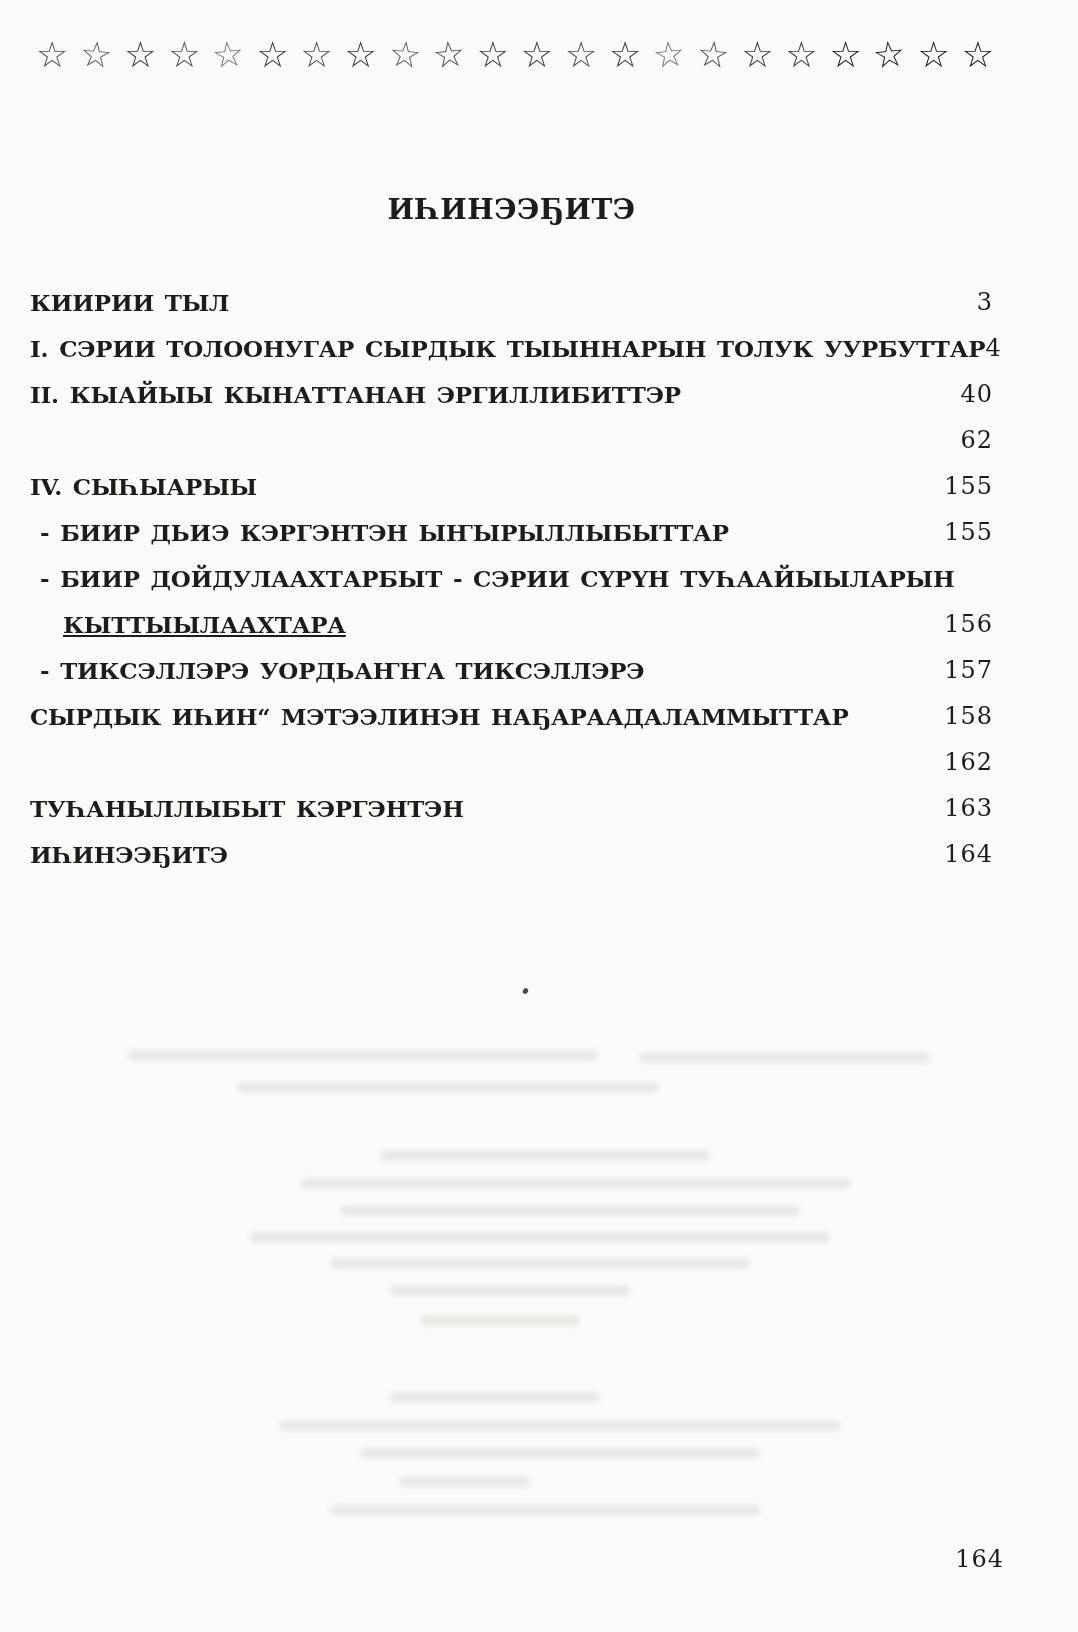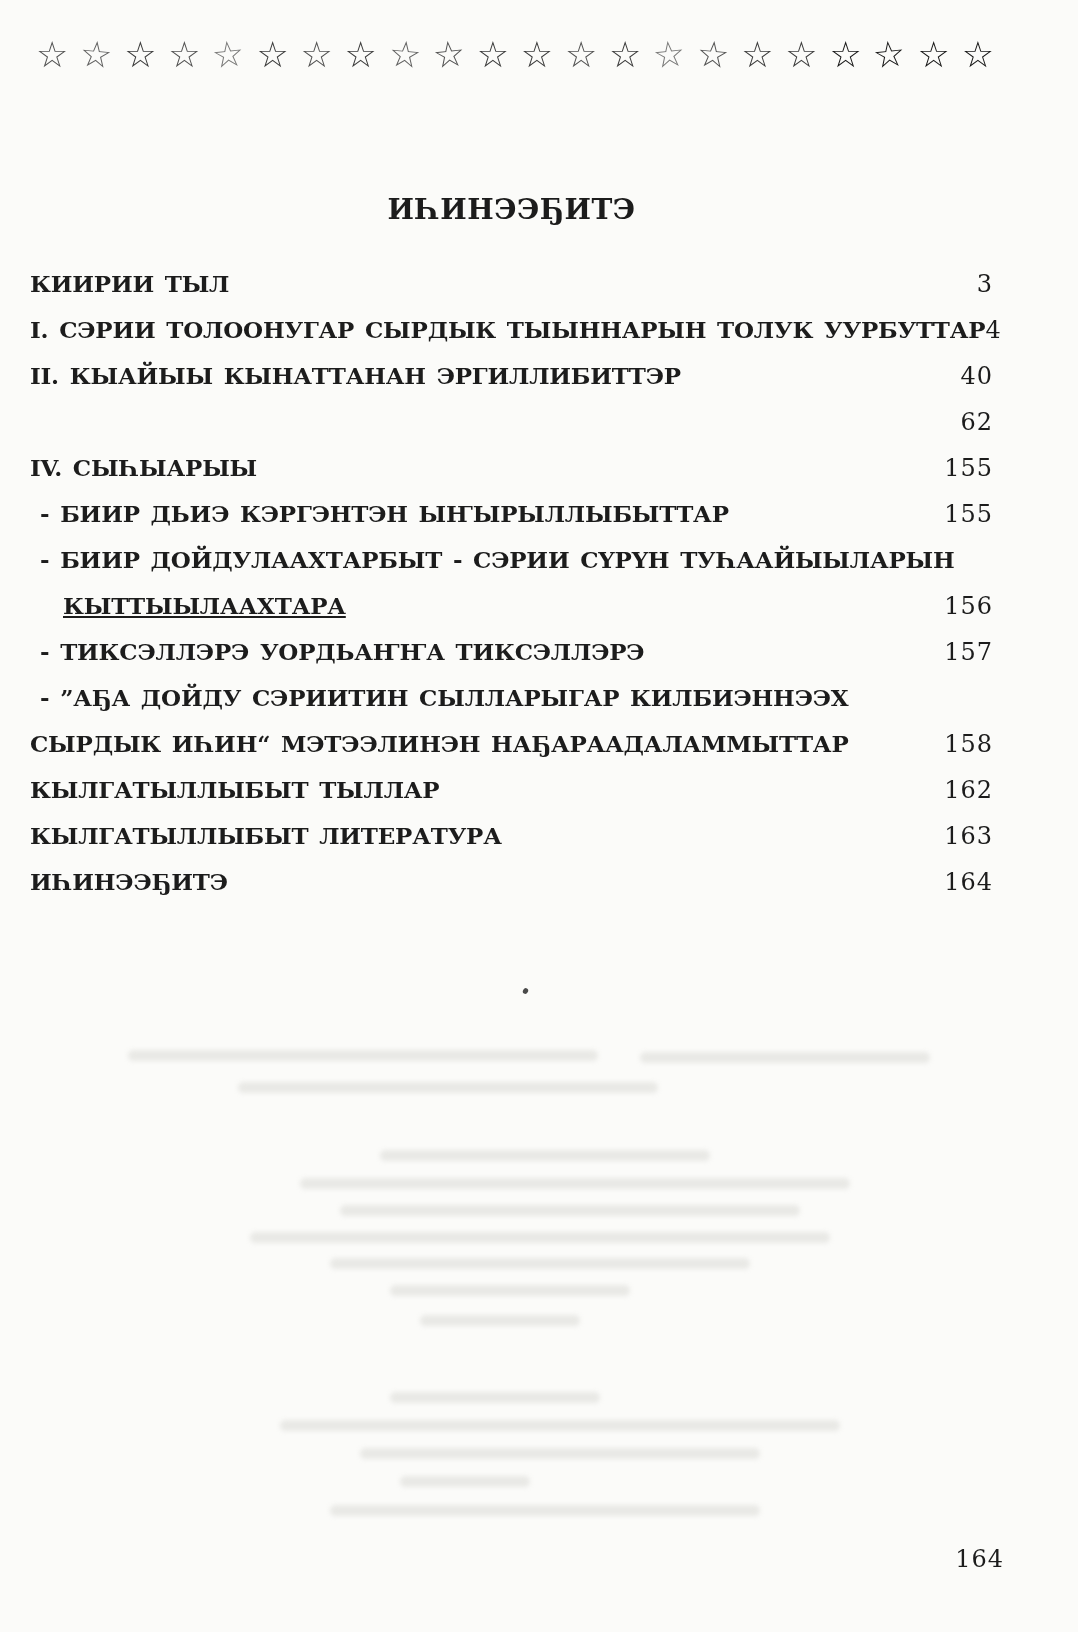--- a/index.html
+++ b/index.html
@@ -32,21 +32,21 @@
     text-align: center;
     font-size: 28px; font-weight: 700; letter-spacing: .5px;
   }
 
   
   .toc {
     position: absolute; top: 270px; left: 30px; width: 963px;
   }
   .toc-row {
     height: 46px;
-    display: flex; align-items: flex-start;
+    display: flex; align-items: flex-end;
   }
   .toc-row .label {
     font-size: 23px; font-weight: 700;
     letter-spacing: -0.2px; word-spacing: 3px;
     white-space: nowrap;
   }
   .toc-row .pnum {
     margin-left: auto;
     font-size: 24px; font-weight: 400;
     letter-spacing: 1px;
@@ -131,34 +131,29 @@
     <span class="pnum"></span>
   </div>
   <div class="toc-row cont">
     <span class="label">КЫТТЫЫЛААХТАРА</span>
     <span class="pnum">156</span>
   </div>
   <div class="toc-row dash">
     <span class="label">- ТИКСЭЛЛЭРЭ УОРДЬАҤҤА ТИКСЭЛЛЭРЭ</span>
     <span class="pnum">157</span>
   </div>
-  <div class="toc-row dash">
-    <span class="label">- ”АҔА ДОЙДУ СЭРИИТИН СЫЛЛАРЫГАР КИЛБИЭННЭЭХ</span>
-    <span class="pnum"></span>
-  </div>
   <div class="toc-row">
     <span class="label">СЫРДЫК ИҺИН“ МЭТЭЭЛИНЭН НАҔАРААДАЛАММЫТТАР</span>
     <span class="pnum">158</span>
   </div>
   <div class="toc-row">
-    <span class="label">КЫЛГАТЫЛЛЫБЫТ ТЫЛЛАР</span>
     <span class="pnum">162</span>
   </div>
   <div class="toc-row">
-    <span class="label">КЫЛГАТЫЛЛЫБЫТ ЛИТЕРАТУРА</span>
+    <span class="label">ТУҺАНЫЛЛЫБЫТ КЭРГЭНТЭН</span>
     <span class="pnum">163</span>
   </div>
   <div class="toc-row">
     <span class="label">ИҺИНЭЭҔИТЭ</span>
     <span class="pnum">164</span>
   </div>
 </div>
 
 <div class="speck" style="left:523px; top:988px;"></div>
 

